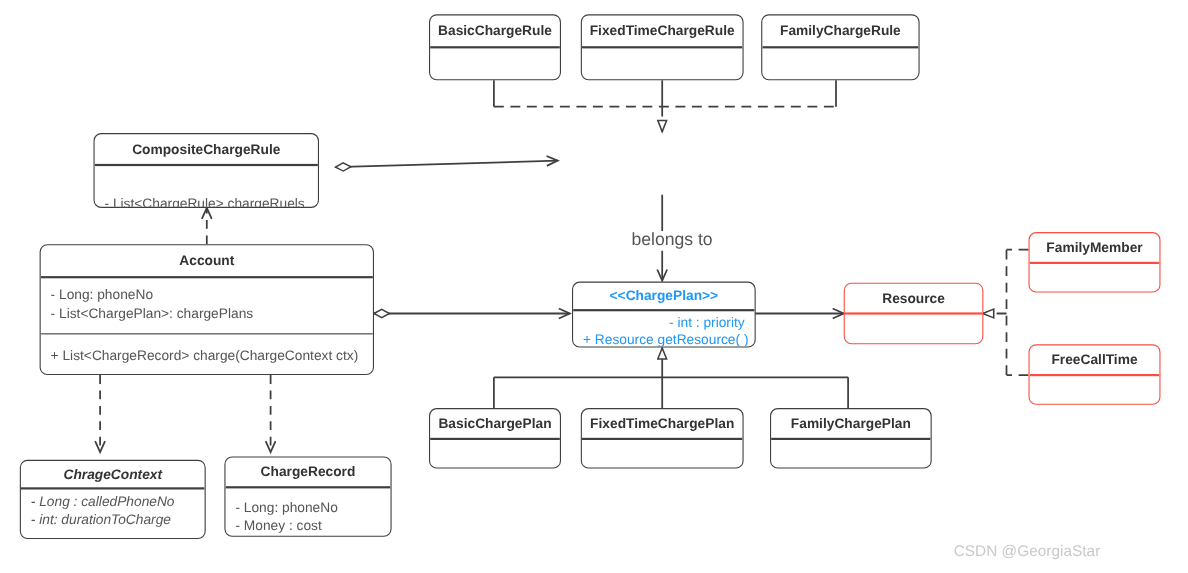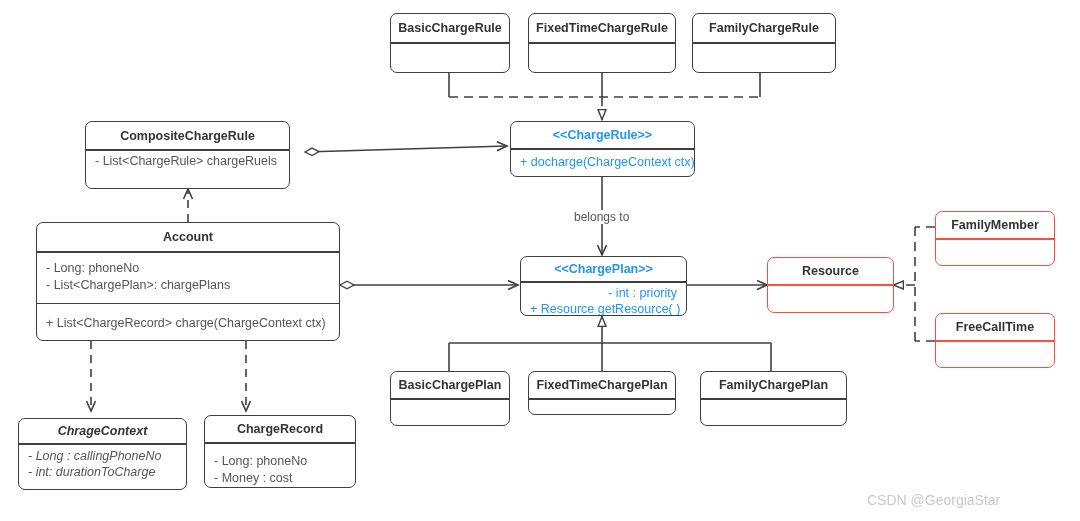--- a/index.html
+++ b/index.html
@@ -16,21 +16,21 @@
   .uml .sep{width:100%;height:1.6px;background:#3f3f3f;}
   .uml .cmp{box-sizing:border-box;width:100%;padding:5px 9px;
             font-size:12.5px;color:#555555;line-height:1.42;white-space:nowrap;}
   .uml.iface{border-color:#3f3f3f;}
   .uml.iface .hdr{color:#2196f3;font-weight:bold;}
   .uml.iface .cmp{color:#2196f3;}
   .uml.red{border-color:#fc4d40;}
   .uml.red .sep{background:#fc4d40;}
   .uml.red .hdr{color:#333333;}
 
-  .edge-label{position:absolute;font-size:12px;color:#555555;
+  .edge-label{position:absolute;font-size:16px;color:#555555;
               background:#ffffff;padding:0 4px;white-space:nowrap;}
   .watermark{position:absolute;font-size:14px;color:#c9c9c9;white-space:nowrap;}
 </style>
 </head>
 <body>
 
 <div id="canvas">
 
   <svg class="wires" viewBox="0 0 1080 521" xmlns="http://www.w3.org/2000/svg">
     <defs>
@@ -93,28 +93,23 @@
 
   <div class="uml" style="left:692px;top:13px;width:144px;height:60px;">
     <div class="hdr" style="height:28px;">FamilyChargeRule</div>
     <div class="sep"></div>
     <div class="cmp"></div>
   </div>
 
   <div class="uml" style="left:85px;top:121px;width:205px;height:68px;">
     <div class="hdr" style="height:27px;">CompositeChargeRule</div>
     <div class="sep"></div>
-    <div class="cmp" style="padding-top:2px;">- List&lt;ChargeRule&gt; chargeRuels</div>
+    <div class="cmp" style="padding-top:26px;">- List&lt;ChargeRule&gt; chargeRuels</div>
   </div>
 
-  <div class="uml iface" style="left:510px;top:121px;width:185px;height:56px;">
-    <div class="hdr" style="height:26px;">&lt;&lt;ChargeRule&gt;&gt;</div>
-    <div class="sep"></div>
-    <div class="cmp" style="padding-top:4px;">+ docharge(ChargeContext ctx)</div>
-  </div>
 
   <div class="uml" style="left:36px;top:222px;width:304px;height:119px;">
     <div class="hdr" style="height:28px;">Account</div>
     <div class="sep"></div>
     <div class="cmp" style="padding-top:7px;height:50px;">
       <div>- Long: phoneNo</div>
       <div>- List&lt;ChargePlan&gt;: chargePlans</div>
     </div>
     <div class="sep"></div>
     <div class="cmp" style="padding-top:11px;">+ List&lt;ChargeRecord&gt; charge(ChargeContext ctx)</div>
@@ -144,41 +139,41 @@
   <div class="uml red" style="left:935px;top:313px;width:120px;height:55px;">
     <div class="hdr" style="height:26px;">FreeCallTime</div>
     <div class="sep"></div>
     <div class="cmp"></div>
   </div>
 
   <div class="uml" style="left:18px;top:418px;width:169px;height:72px;font-style:italic;">
     <div class="hdr" style="height:24px;">ChrageContext</div>
     <div class="sep"></div>
     <div class="cmp" style="padding-top:3px;line-height:1.34;">
-      <div>- Long : callingPhoneNo</div>
+      <div>- Long : calledPhoneNo</div>
       <div>- int: durationToCharge</div>
     </div>
   </div>
 
   <div class="uml" style="left:204px;top:415px;width:152px;height:73px;">
     <div class="hdr" style="height:26px;">ChargeRecord</div>
     <div class="sep"></div>
     <div class="cmp" style="padding-top:9px;line-height:1.4;">
       <div>- Long: phoneNo</div>
       <div>- Money : cost</div>
     </div>
   </div>
 
   <div class="uml" style="left:390px;top:371px;width:120px;height:55px;">
     <div class="hdr" style="height:26px;">BasicChargePlan</div>
     <div class="sep"></div>
     <div class="cmp"></div>
   </div>
 
-  <div class="uml" style="left:528px;top:371px;width:148px;height:44px;">
+  <div class="uml" style="left:528px;top:371px;width:148px;height:55px;">
     <div class="hdr" style="height:26px;">FixedTimeChargePlan</div>
     <div class="sep"></div>
     <div class="cmp"></div>
   </div>
 
   <div class="uml" style="left:700px;top:371px;width:147px;height:55px;">
     <div class="hdr" style="height:26px;">FamilyChargePlan</div>
     <div class="sep"></div>
     <div class="cmp"></div>
   </div>

